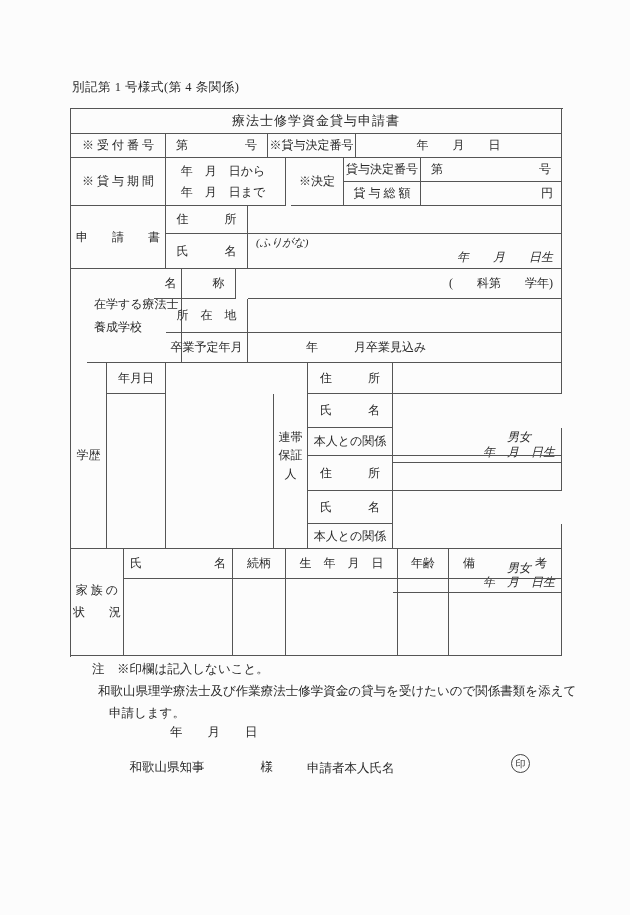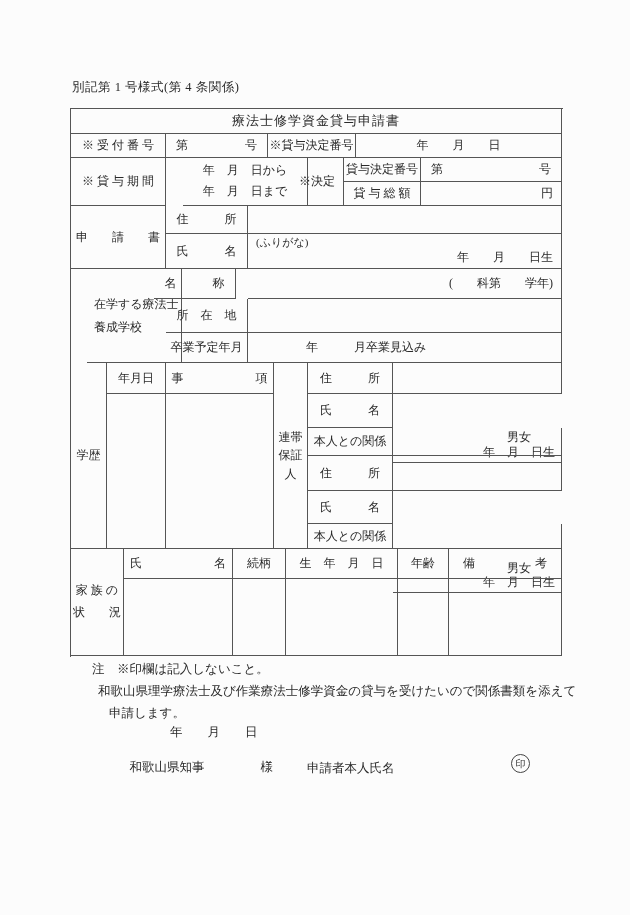--- a/index.html
+++ b/index.html
@@ -18,21 +18,21 @@
     position:absolute;box-sizing:border-box;
     border-right:1px solid #555;border-bottom:1px solid #555;
     font-size:12px;display:flex;align-items:center;
     line-height:1.25;
   }
   .center{justify-content:center;text-align:center;}
   .between{justify-content:space-between;padding:0 10px;}
   .right{justify-content:flex-end;padding-right:8px;}
   .leftpad{padding-left:7px;margin-left:16px;}
   .pre{white-space:pre-line;}
-  .rel{position:relative;}
+  .rel{position:relative;font-style:italic;}
   .small{font-size:11px;}
   .title-cell{font-size:13px;letter-spacing:1px;}
   .foot{position:absolute;font-size:12.5px;white-space:pre;}
   .seal{
     position:absolute;left:511px;top:754px;width:17px;height:17px;
     border:1px solid #444;border-radius:50%;
     display:flex;align-items:center;justify-content:center;
     font-size:10px;color:#333;
   }
   .abs{position:absolute;}
@@ -50,21 +50,21 @@
 
     <div class="c center" style="left:0;top:25px;width:95px;height:24px;">※ 受 付 番 号</div>
     <div class="c between" style="left:95px;top:25px;width:102px;height:24px;">
       <span>第</span>
       <span>号</span>
     </div>
     <div class="c center" style="left:197px;top:25px;width:88px;height:24px;">※貸与決定番号</div>
     <div class="c center" style="left:285px;top:25px;width:206px;height:24px;">年　　月　　日</div>
 
     <div class="c center" style="left:0;top:49px;width:95px;height:48px;">※ 貸 与 期 間</div>
-    <div class="c center pre" style="left:112px;top:49px;width:125px;height:48px;line-height:1.75;font-family:Liberation Mono, monospace;">年　月　日から
+    <div class="c center pre" style="left:90px;top:49px;width:125px;height:48px;line-height:1.75;">年　月　日から
 年　月　日まで</div>
     <div class="c center" style="left:220px;top:49px;width:53px;height:48px;">※決定</div>
     <div class="c center" style="left:273px;top:49px;width:77px;height:24px;">貸与決定番号</div>
     <div class="c between" style="left:350px;top:49px;width:141px;height:24px;">
       <span>第</span>
       <span>号</span>
     </div>
     <div class="c center" style="left:273px;top:73px;width:77px;height:24px;">貸 与 総 額</div>
     <div class="c right" style="left:350px;top:73px;width:141px;height:24px;">円</div>
 
@@ -81,21 +81,20 @@
 養成学校</div>
     <div class="c center" style="left:83px;top:160px;width:82px;height:30px;">名　　　称</div>
     <div class="c right" style="left:177px;top:160px;width:314px;height:30px;">(　　科第　　学年)</div>
     <div class="c center" style="left:95px;top:190px;width:82px;height:34px;">所　在　地</div>
     <div class="c" style="left:177px;top:190px;width:314px;height:34px;"></div>
     <div class="c center" style="left:95px;top:224px;width:82px;height:30px;">卒業予定年月</div>
     <div class="c" style="left:177px;top:224px;width:314px;height:30px;padding-left:58px;">年　　　月卒業見込み</div>
 
     <div class="c center" style="left:0;top:254px;width:36px;height:186px;">学歴</div>
     <div class="c center" style="left:36px;top:254px;width:59px;height:31px;">年月日</div>
-    <div class="c center" style="left:95px;top:254px;width:108px;height:31px;">事　　　　　　項</div>
     <div class="c" style="left:36px;top:285px;width:59px;height:155px;"></div>
     <div class="c" style="left:95px;top:285px;width:108px;height:155px;"></div>
 
     <div class="c center pre" style="left:203px;top:254px;width:34px;height:186px;line-height:1.55;">連帯
 保証
 人</div>
 
     <div class="c center" style="left:237px;top:254px;width:85px;height:31px;">住　　　所</div>
     <div class="c" style="left:322px;top:254px;width:169px;height:31px;"></div>
     <div class="c center" style="left:237px;top:285px;width:85px;height:34px;">氏　　　名</div>

